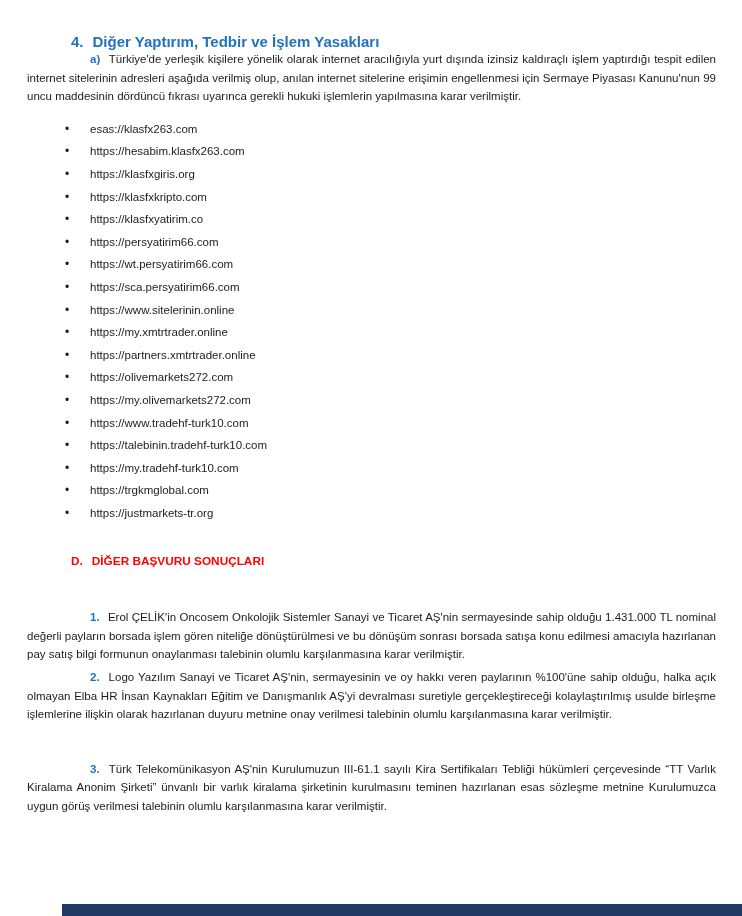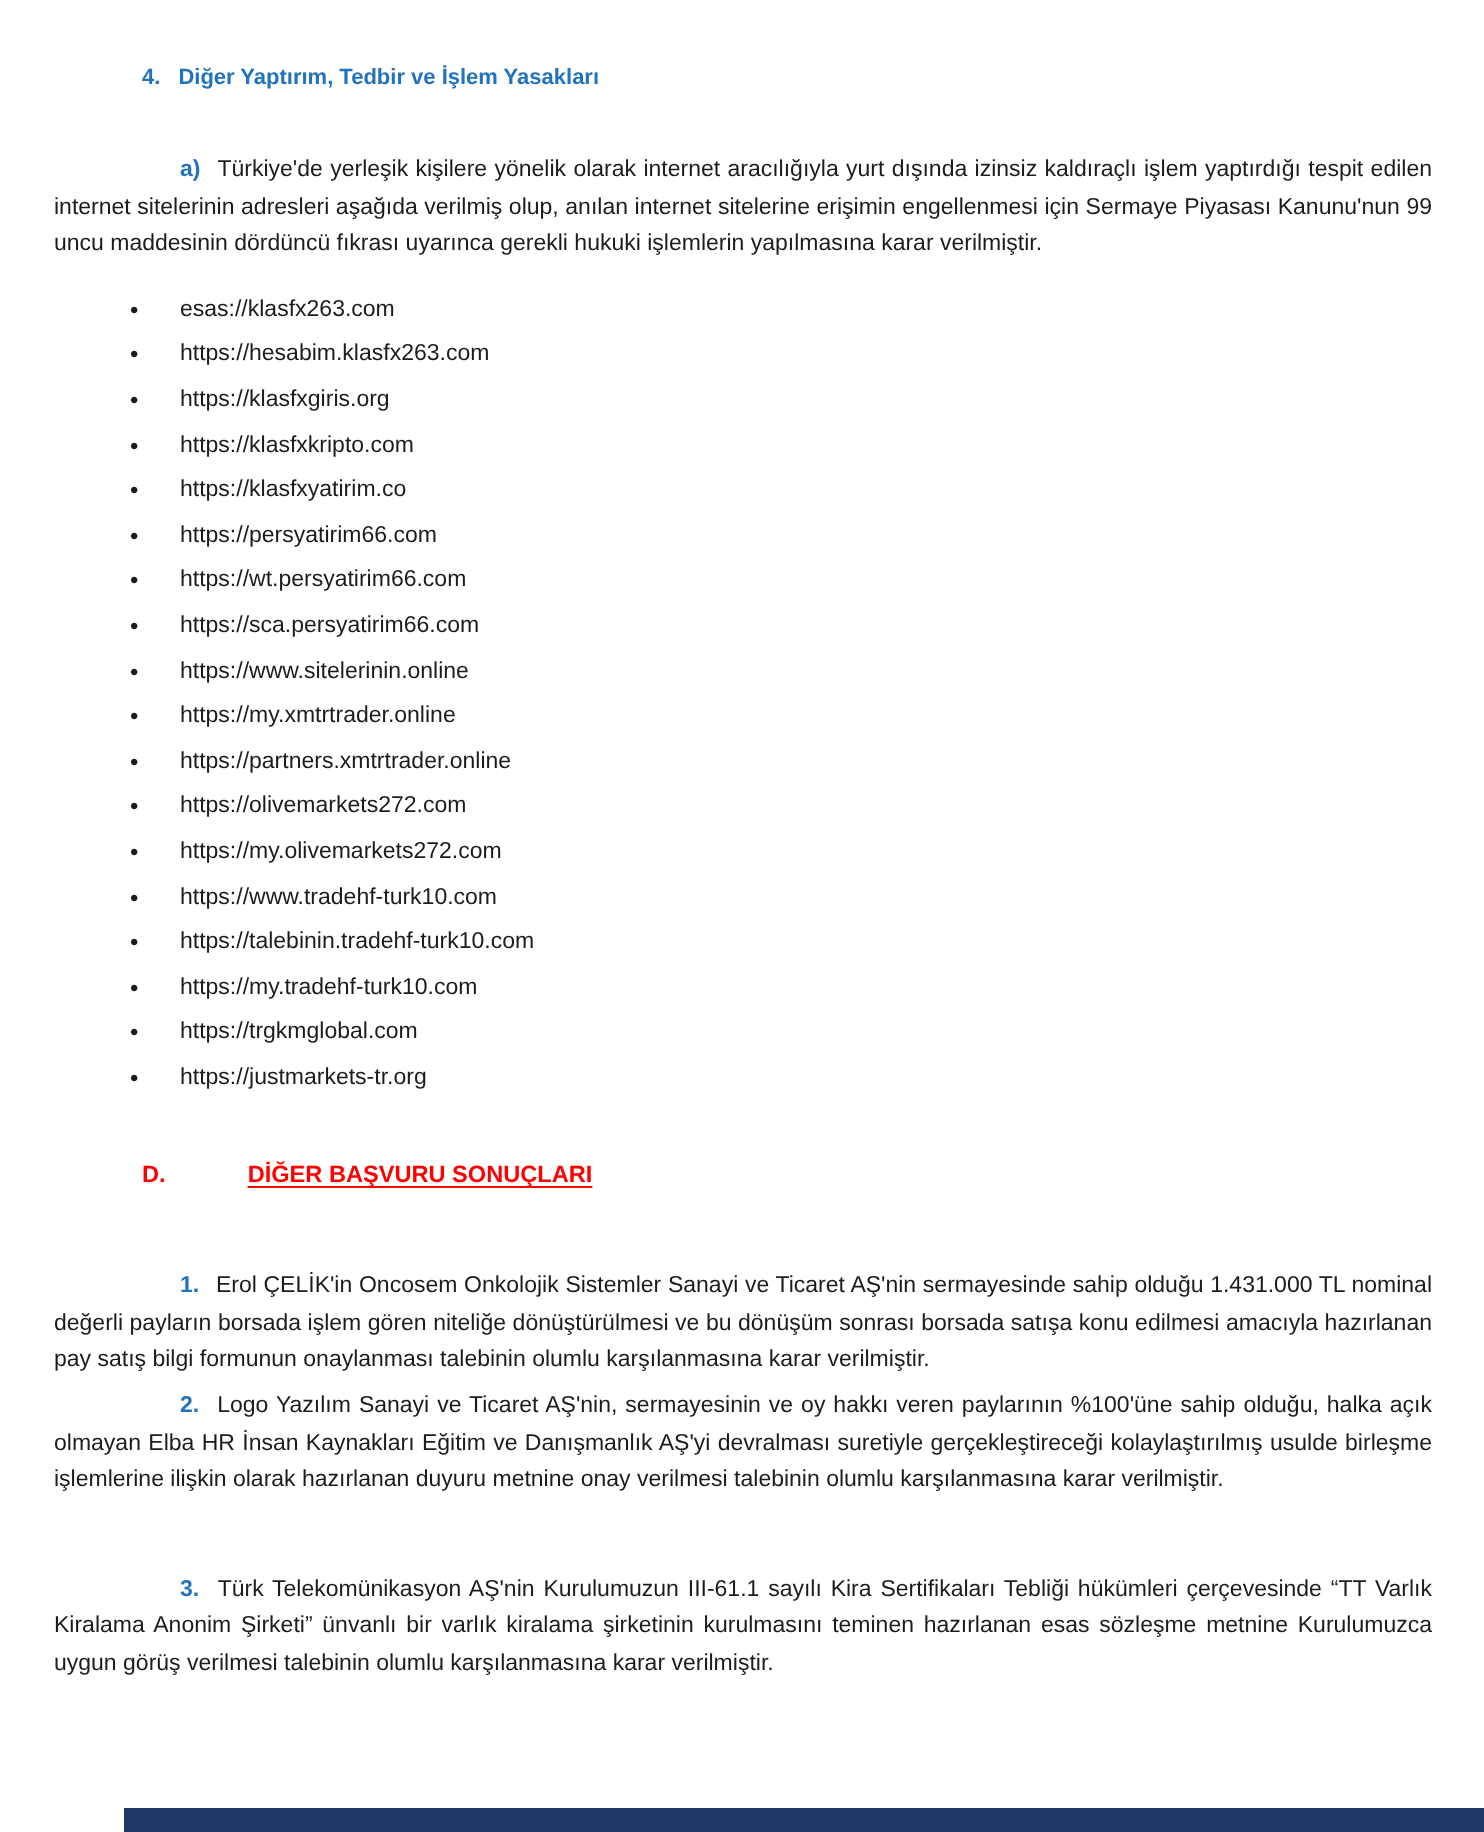--- a/index.html
+++ b/index.html
@@ -8,49 +8,48 @@
     background: #ffffff;
     font-family: "Liberation Sans", "DejaVu Sans", sans-serif;
     color: #1c1c1c;
     position: relative;
     overflow: hidden;
   }
   .page { position: absolute; inset: 0; padding: 33px 26px 0 27px; }
 
   .h-blue {
     margin-left: 44px;
-    font-size: 11px;
+    font-size: 15px;
     font-weight: bold;
     color: #2273be;
   }
   .h-blue .h-num { margin-right: 9px; }
 
   .para {
-    margin-top: 31px;
     font-size: 11.5px;
     line-height: 18.6px;
     text-align: justify;
     text-indent: 63px;
   }
   .marker-blue { color: #2273be; font-weight: bold; margin-right: 5px; }
 
   ul.sites { list-style: none; margin-top: 17px; margin-left: 38px; }
   ul.sites li { display: flex; align-items: flex-start; margin-bottom: 9.2px; font-size: 11.5px; line-height: 13.4px; }
   ul.sites .bullet { width: 25px; flex: 0 0 25px; font-size: 12px; line-height: 12px; color: #1c1c1c; }
   ul.sites .url { white-space: nowrap; }
 
   .section-d {
     margin-top: 34px;
     margin-left: 44px;
     font-size: 11.8px;
     font-weight: bold;
     color: #ff0000;
   }
   .section-d .d-letter { margin-right: 9px; }
-  .section-d .d-title { text-decoration: underline; text-underline-offset: 2px; margin-left: 32px; }
+  .section-d .d-title { text-underline-offset: 2px; }
 
   .decision {
     font-size: 11.5px;
     line-height: 18.6px;
     text-align: justify;
     text-indent: 63px;
   }
   .decision-1 { margin-top: 40px; }
   .decision-2 { margin-top: 4px; }
   .decision-3 { margin-top: 36px; }

